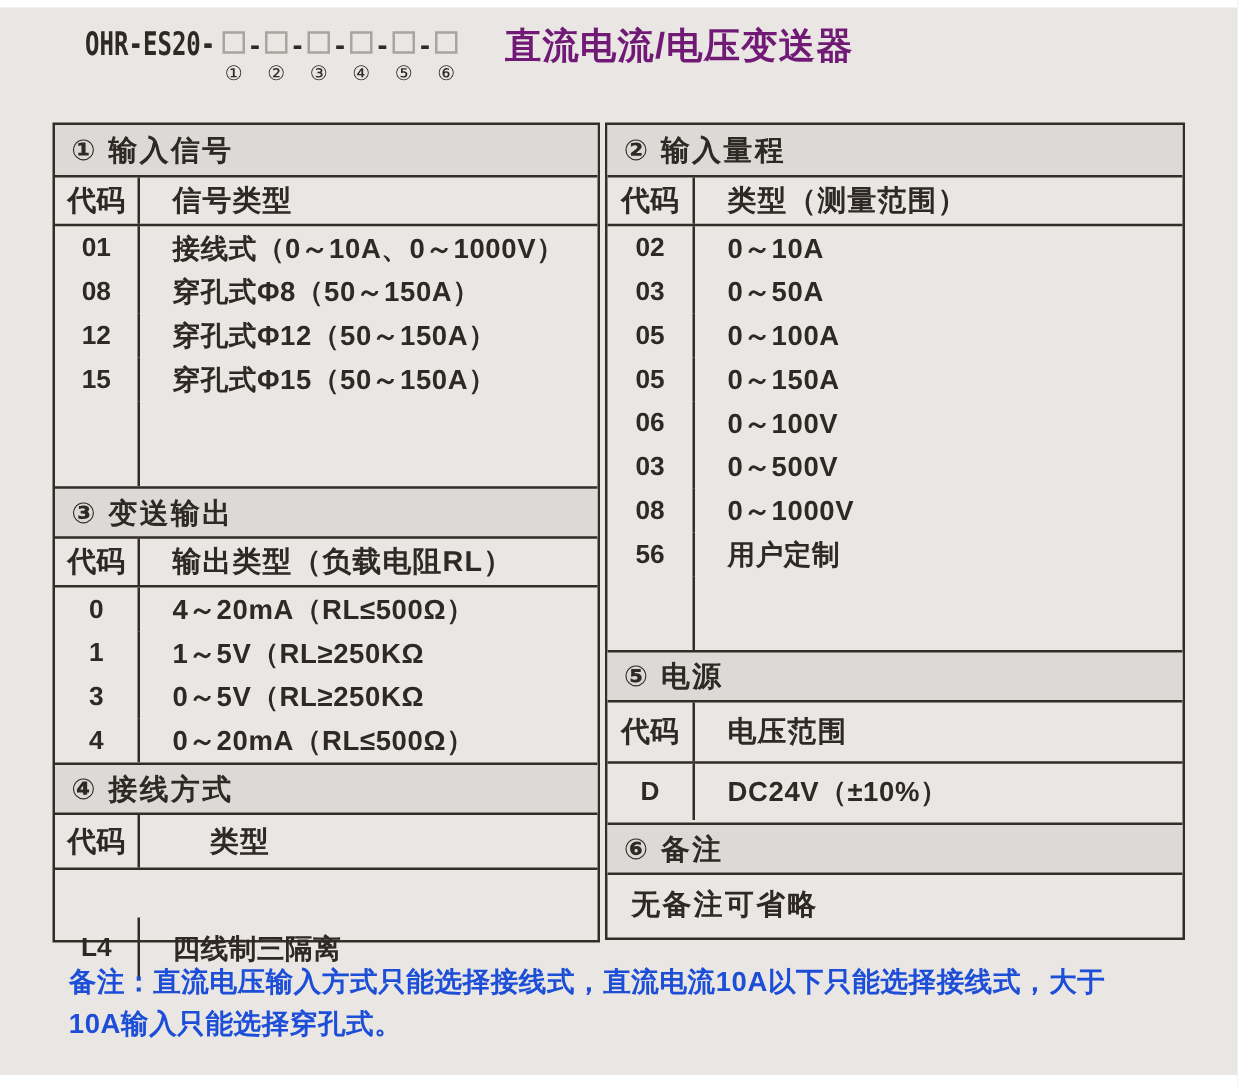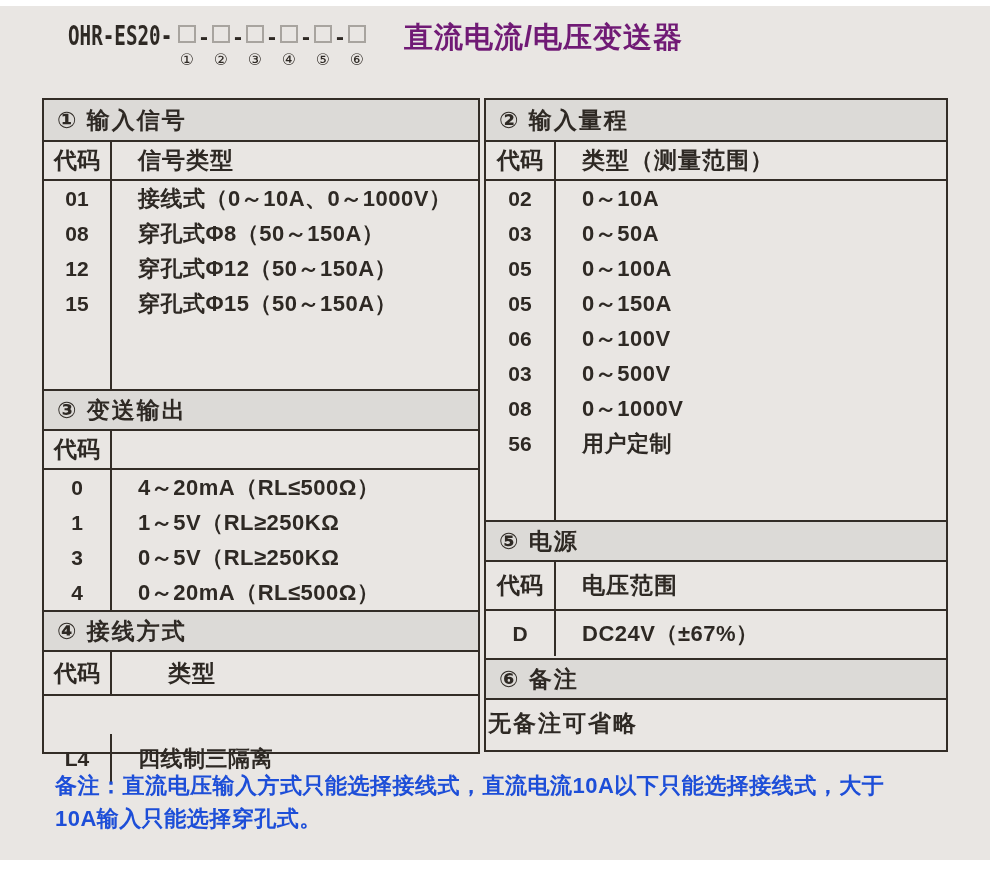--- a/index.html
+++ b/index.html
@@ -141,21 +141,21 @@
     white-space: nowrap;
     overflow: hidden;
   }
   .hdr-row .type { font-size: 23px; letter-spacing: 1px; }
   .type-indent { padding-left: 56px; }
 
   .merge-row {
     height: 46px;
     display: flex;
     align-items: center;
-    padding-left: 2px;
+    padding-left: 19px;
     font-size: 23px;
     font-weight: bold;
     letter-spacing: 2px;
     flex: 0 0 auto;
   }
 
   
   .note {
     margin: 15px 0 0 55px;
     width: 900px;
@@ -236,20 +236,21 @@
         <div class="filler">
           <div class="code"></div>
           <div class="type"></div>
         </div>
       </div>
 
       <div class="band band-mid">③ 变送输出</div>
       <div class="grid s3-grid">
         <div class="hdr-row">
           <div class="code">代码</div>
+          <div class="type">输出类型（负载电阻RL）</div>
         </div>
         <div class="row">
           <div class="code">0</div>
           <div class="type">4～20mA（RL≤500Ω）</div>
         </div>
         <div class="row">
           <div class="code">1</div>
           <div class="type">1～5V（RL≥250KΩ</div>
         </div>
         <div class="row">
@@ -323,21 +324,21 @@
       </div>
 
       <div class="band band-mid">⑤ 电源</div>
       <div class="grid s5-grid">
         <div class="hdr-row">
           <div class="code">代码</div>
           <div class="type">电压范围</div>
         </div>
         <div class="row">
           <div class="code">D</div>
-          <div class="type">DC24V（±67%）</div>
+          <div class="type">DC24V（±10%）</div>
         </div>
       </div>
 
       <div class="band band-mid">⑥ 备注</div>
       <div class="merge-row">无备注可省略</div>
 
     </div>
   </div>
 
   <div class="note">

